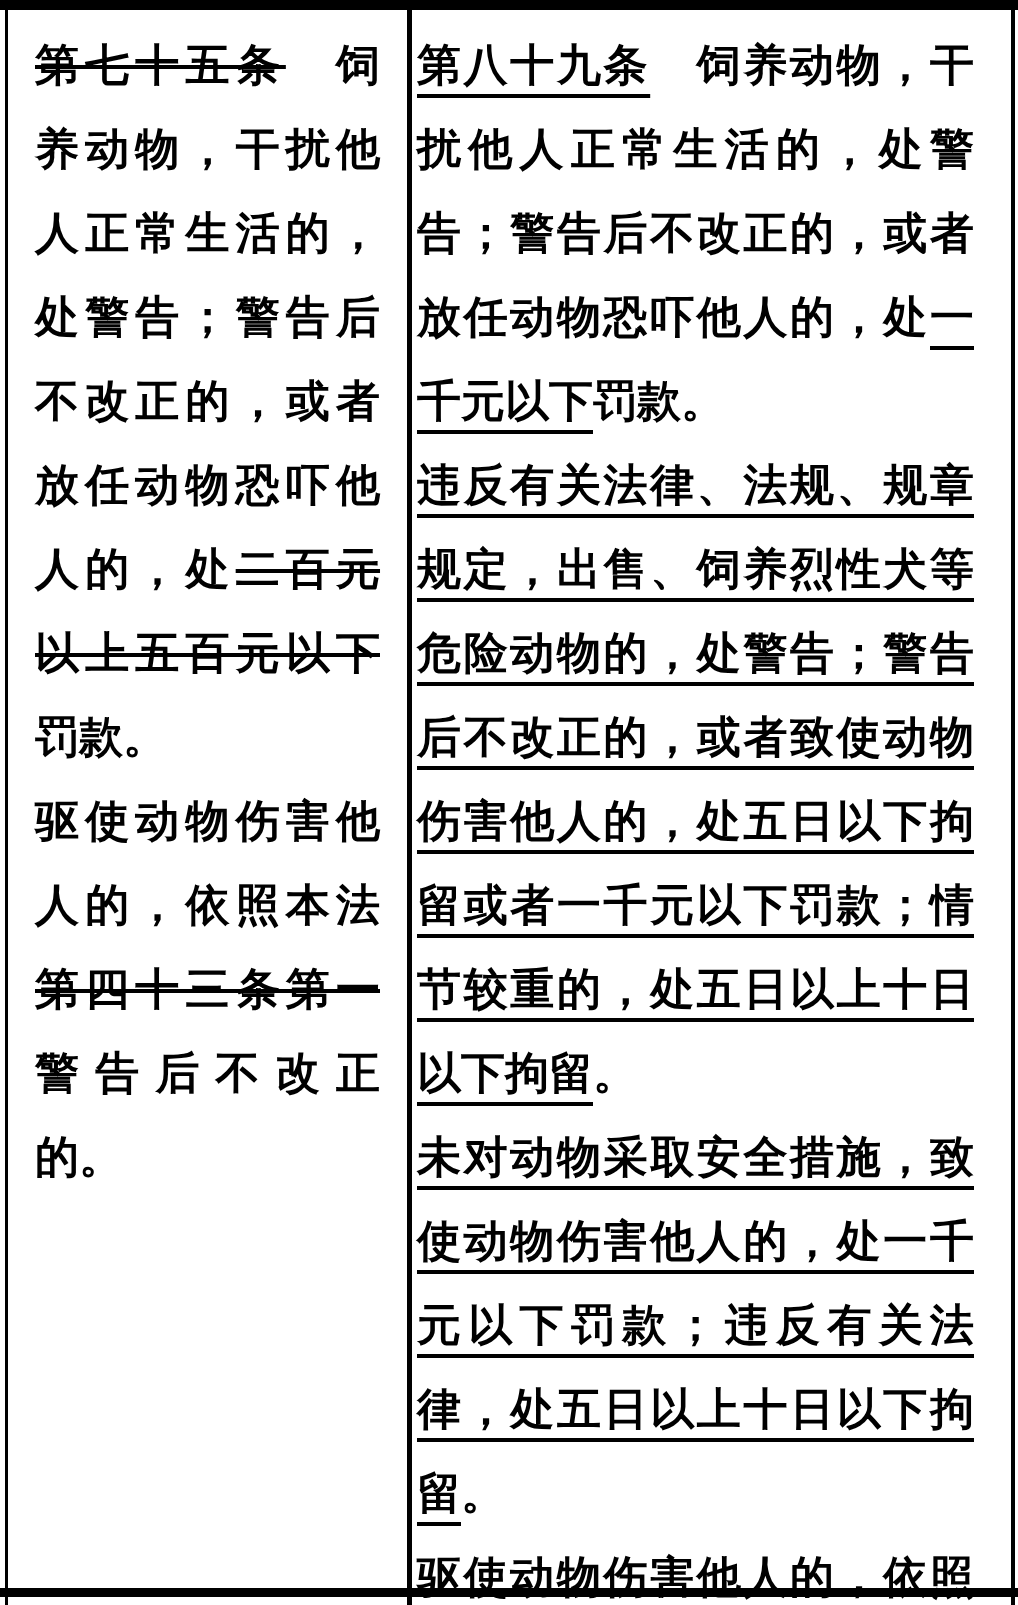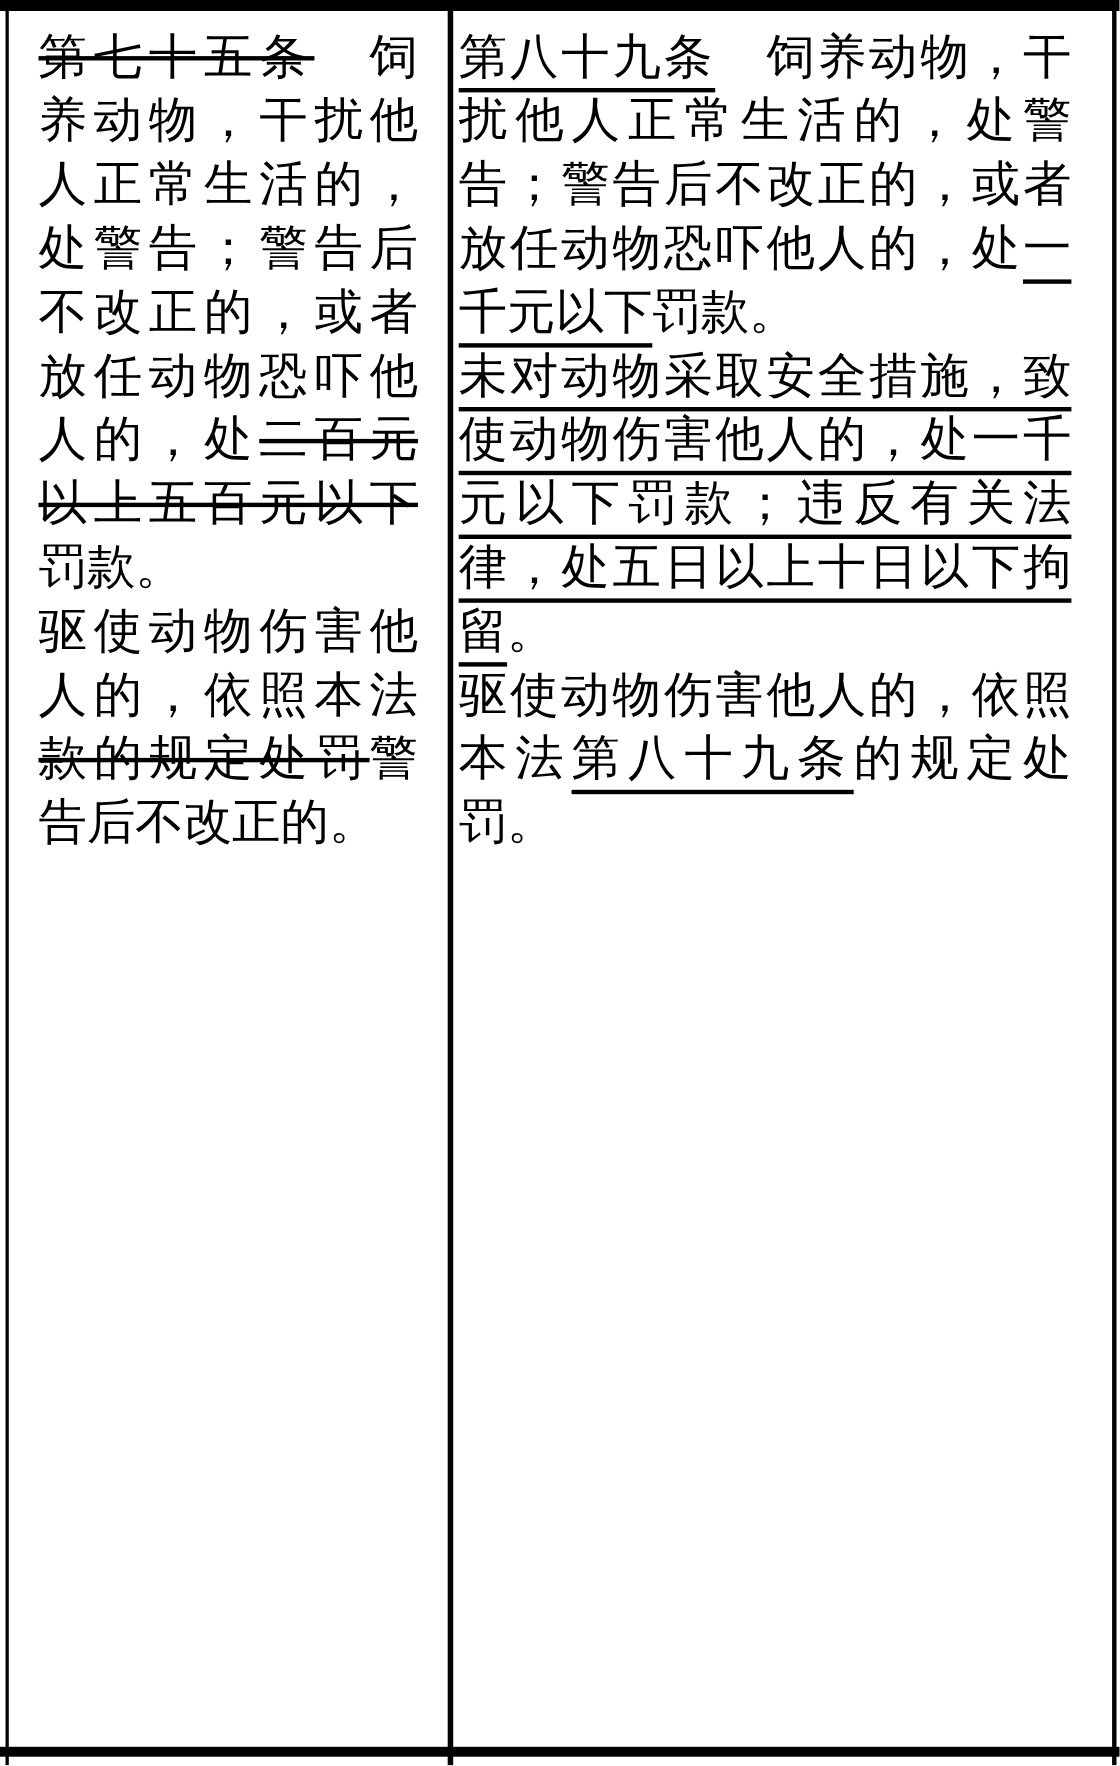--- a/index.html
+++ b/index.html
@@ -24,25 +24,26 @@
   .hline-bottom { left: 0; top: 1588px; width: 1018px; height: 9px; }
   .vline-left   { left: 5px;    top: 0; width: 3px; height: 1605px; }
   .vline-mid    { left: 407px;  top: 0; width: 5px; height: 1605px; }
   .vline-right  { left: 1011px; top: 0; width: 4px; height: 1605px; }
 
   .cell {
     position: absolute;
     top: 10px;
     box-sizing: border-box;
     font-size: 44px;
-    line-height: 58px;
+    line-height: 84px;
     text-align: justify;
     text-justify: inter-ideograph;
     line-break: strict;
     letter-spacing: 0;
+    font-weight: bold;
   }
   .cell-left {
     left: 8px;
     width: 399px;
     height: 1578px;
     padding: 13px 27px 0 27px;
   }
   .cell-right {
     left: 396px;
     width: 599px;
@@ -71,23 +72,24 @@
 <body>
 
 <div class="page">
   <div class="hline hline-top"></div>
   <div class="vline vline-left"></div>
   <div class="vline vline-mid"></div>
   <div class="vline vline-right"></div>
 
   <div class="cell cell-left">
       <p class="para"><span class="seg seg-strikethrough">第七十五条</span><span class="seg seg-plain">　饲养动物，干扰他人正常生活的，处警告；警告后不改正的，或者放任动物恐吓他人的，处</span><span class="seg seg-strikethrough">二百元以上五百元以下</span><span class="seg seg-plain">罚款。</span></p>
-      <p class="para"><span class="seg seg-plain">驱使动物伤害他人的，依照本法</span><span class="seg seg-strikethrough">款的规定处罚</span><span class="seg seg-plain">警告后不改正的。</span></p>
+      <p class="para"><span class="seg seg-plain">驱使动物伤害他人的，依照本法</span><span class="seg seg-strikethrough">第四十三条第一</span><span class="seg seg-plain">警告后不改正的。</span></p>
     </div>
 
   <div class="cell cell-right">
       <p class="para"><span class="seg seg-underline">第八十九条</span><span class="seg seg-plain">　饲养动物，干扰他人正常生活的，处警告；警告后不改正的，或者放任动物恐吓他人的，处</span><span class="seg seg-underline">一千元以下</span><span class="seg seg-plain">罚款。</span></p>
+      <p class="para"><span class="seg seg-underline">违反有关法律、法规、规章规定，出售、饲养烈性犬等危险动物的，处警告；警告后不改正的，或者致使动物伤害他人的，处五日以下拘留或者一千元以下罚款；情节较重的，处五日以上十日以下拘留</span><span class="seg seg-plain">。</span></p>
       <p class="para"><span class="seg seg-underline">未对动物采取安全措施，致使动物伤害他人的，处一千元以下罚款；违反有关法律，处五日以上十日以下拘留</span><span class="seg seg-plain">。</span></p>
       <p class="para"><span class="seg seg-plain">驱使动物伤害他人的，依照本法</span><span class="seg seg-underline">第八十九条</span><span class="seg seg-plain">的规定处罚。</span></p>
     </div>
 
   <div class="hline hline-bottom"></div>
 </div>
 
 </body></html>

